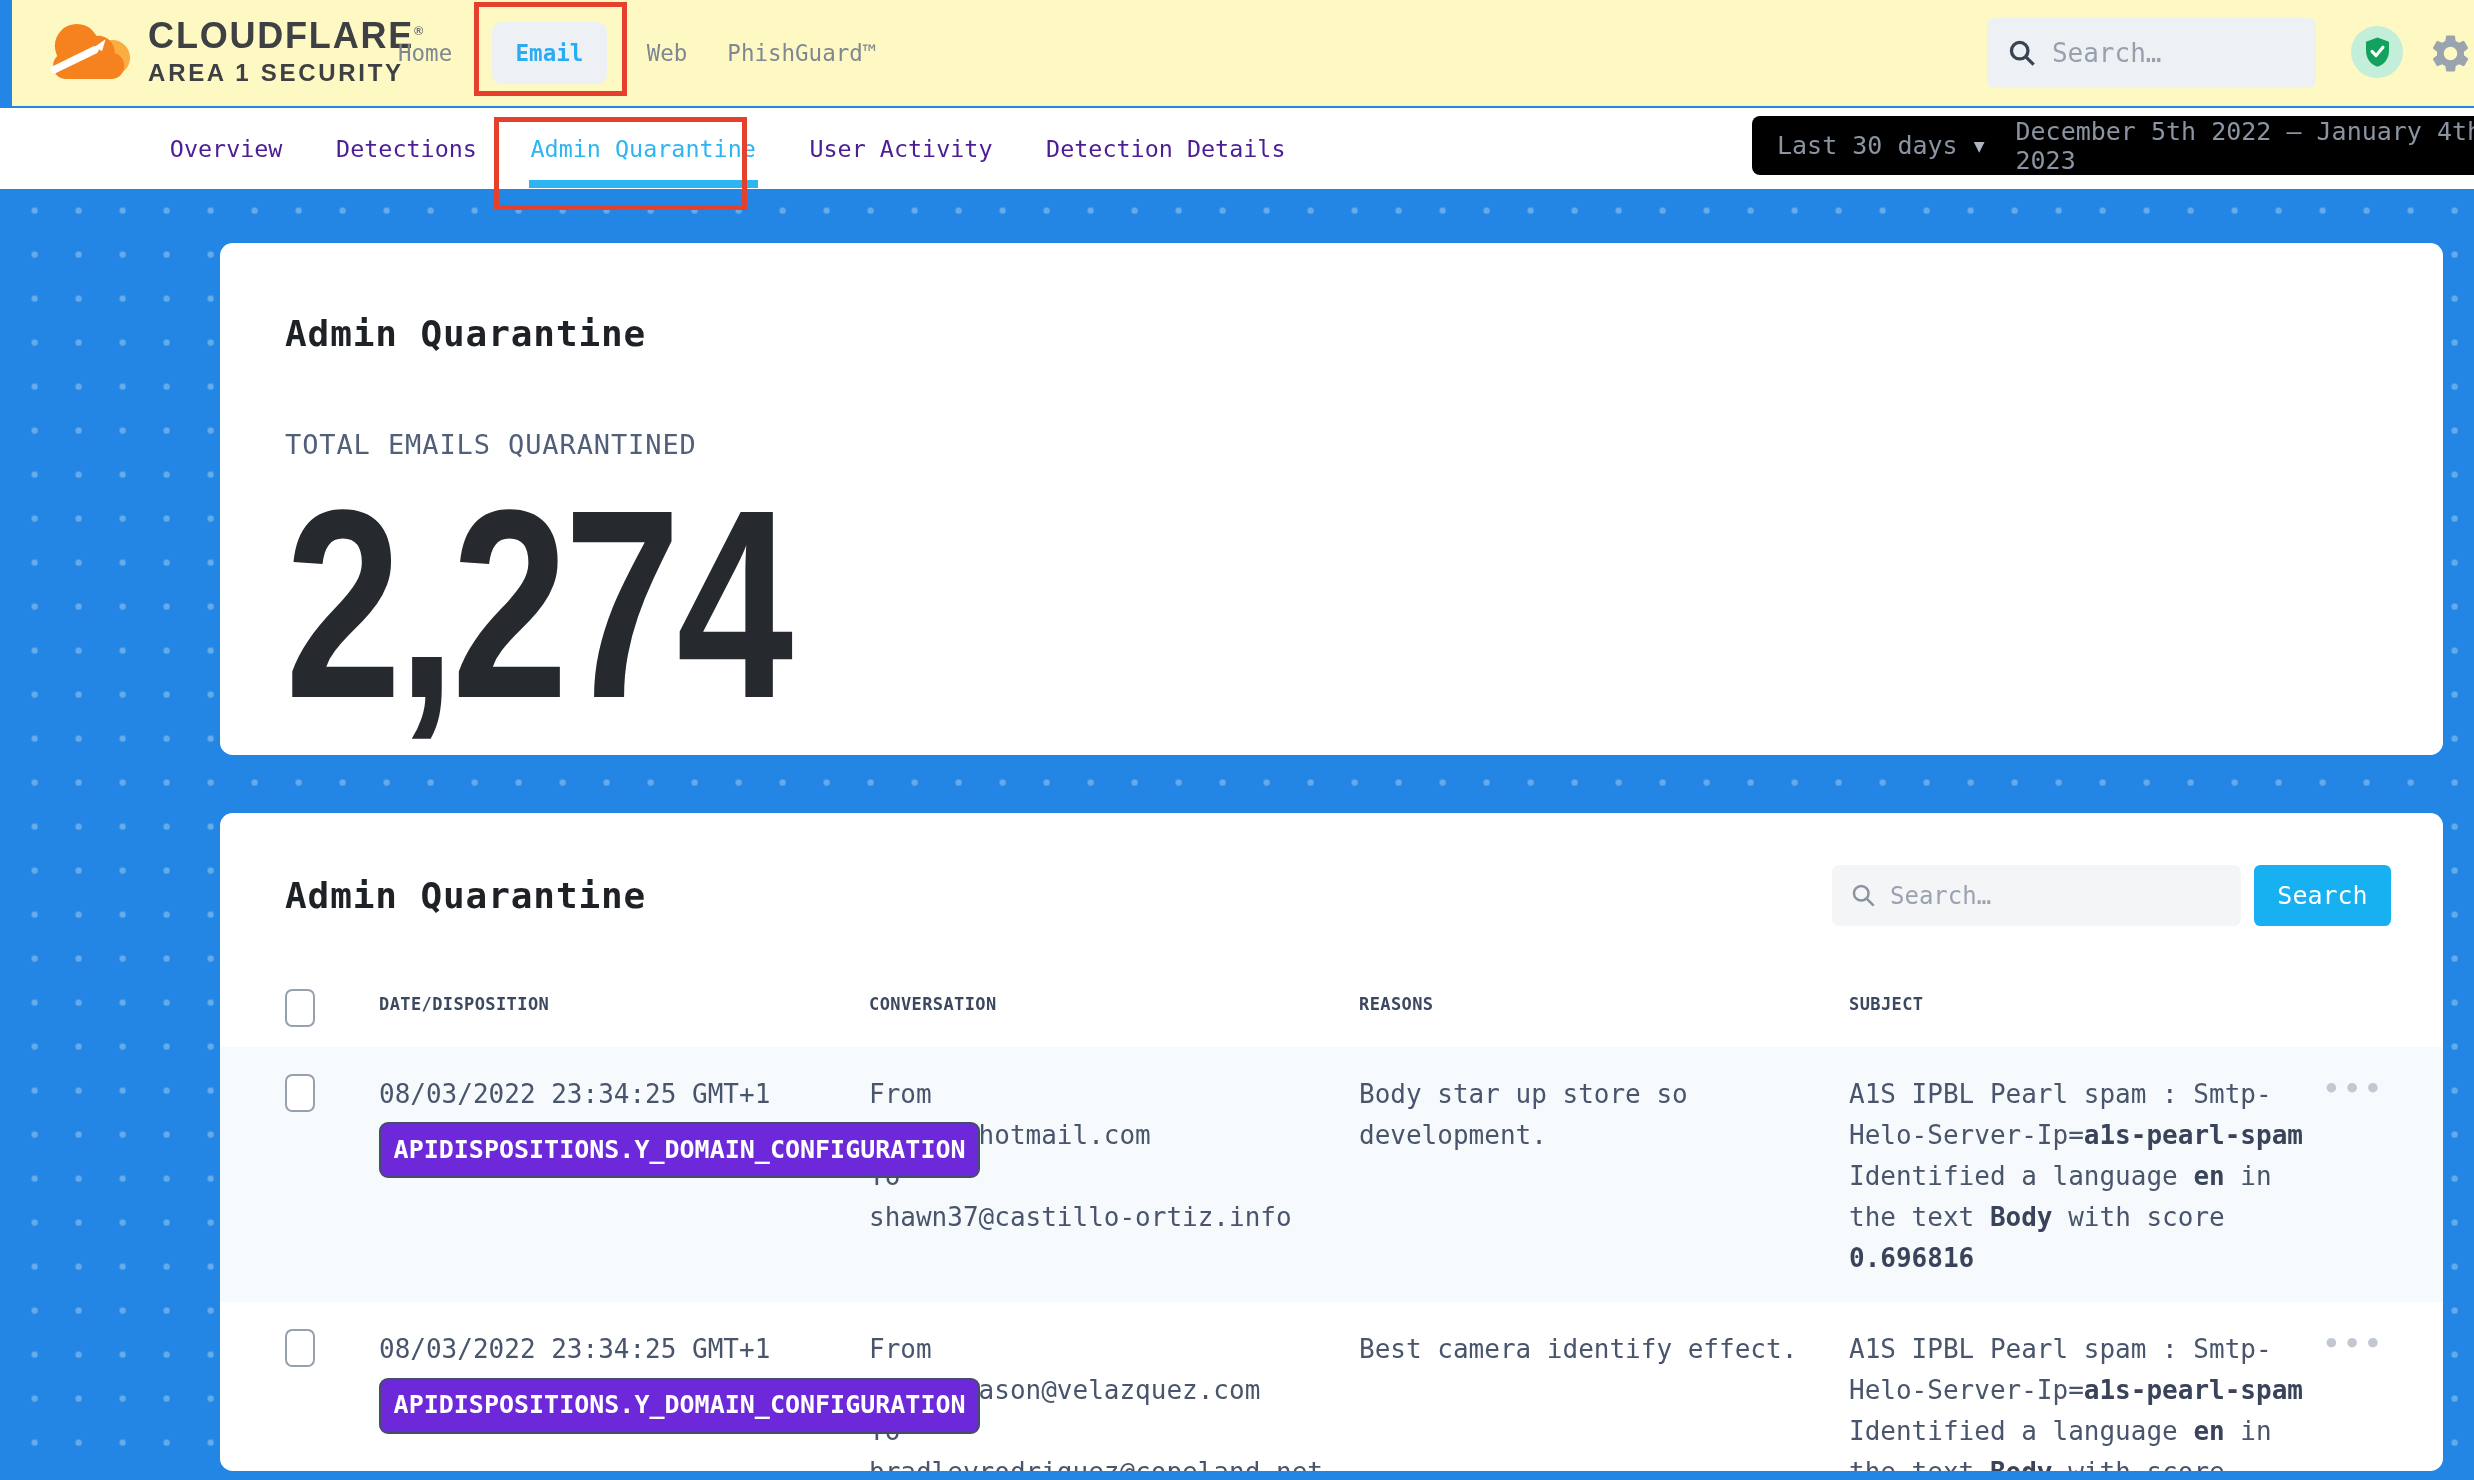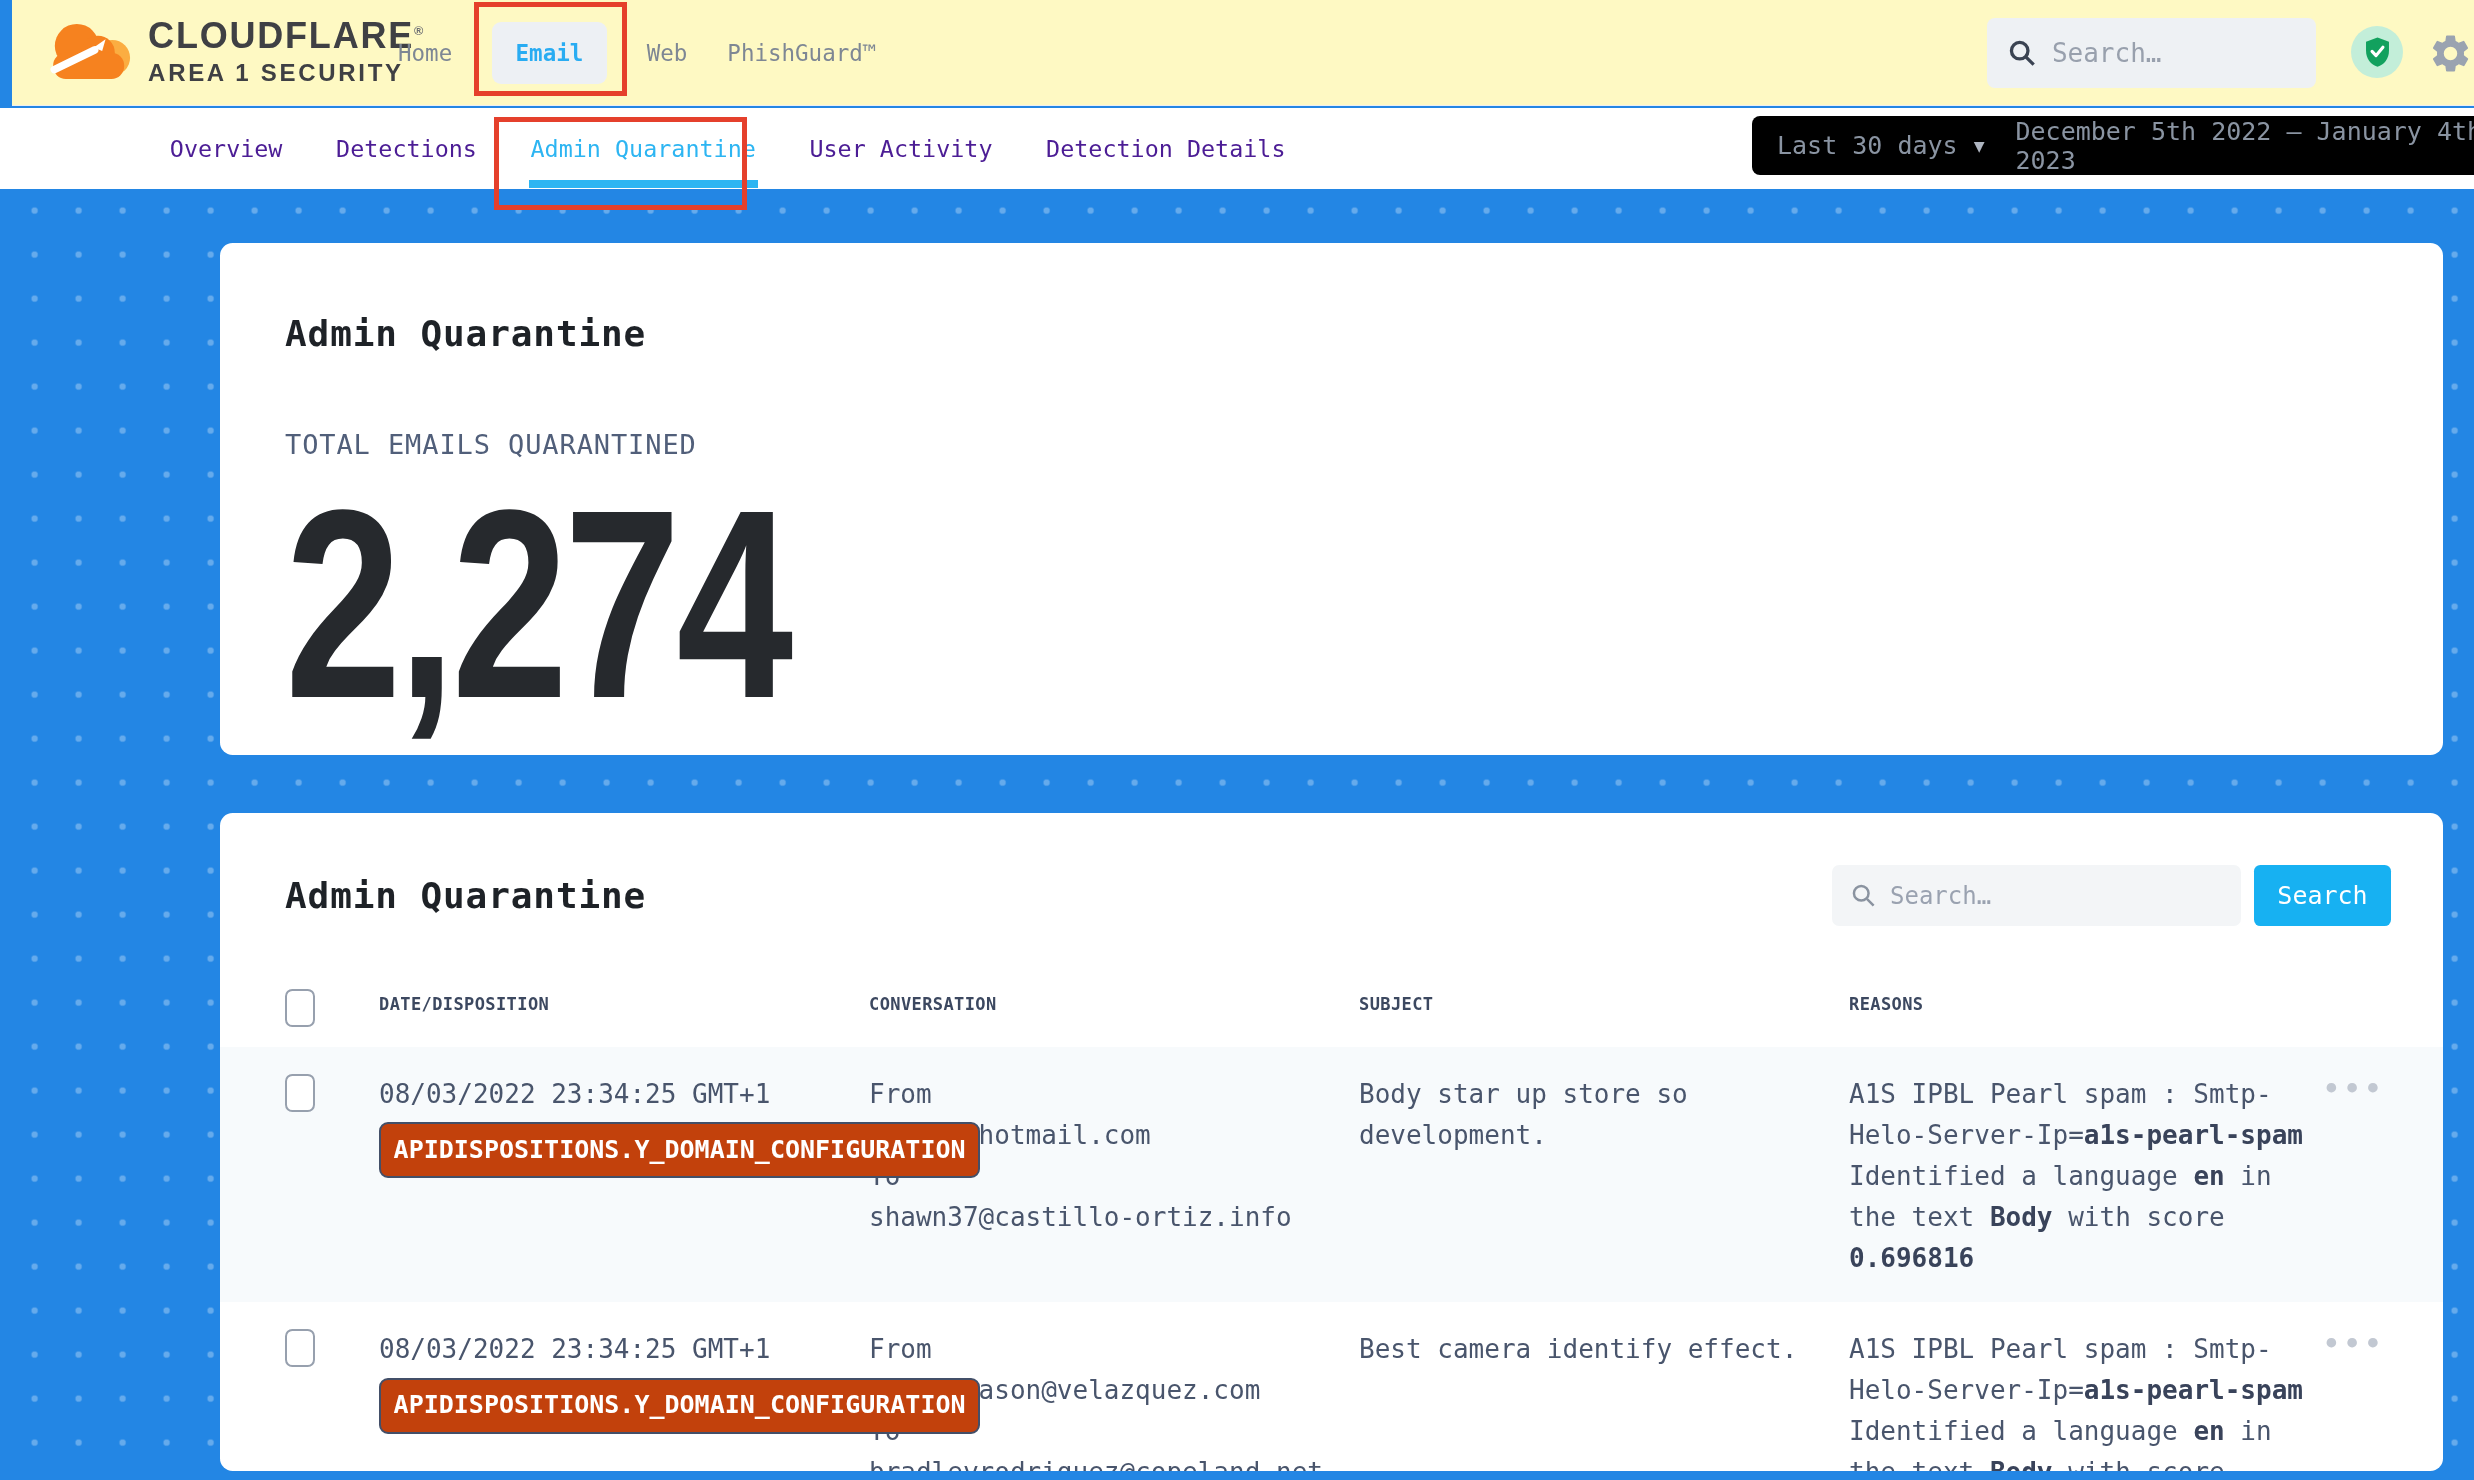--- a/index.html
+++ b/index.html
@@ -54,21 +54,21 @@
   .filter-btn { margin-left:12.6px; width:137px; height:61px; background:#17b1f2; border:none; border-radius:6.3px; color:#ffffff; font-family:inherit; font-size:25px; display:flex; align-items:center; justify-content:center; cursor:pointer; }
   
   .tbl-grid { display:grid; grid-template-columns:94px 490px 490px 490px 467px 1fr; align-items:start; }
   .tbl-header { margin-top:45px; padding:18px 52px 20px 65px; }
   .th { font-size:17px; font-weight:bold; color:#3c4860; letter-spacing:0.4px; padding-top:5.4px; }
   .checkbox { width:30px; height:38px; background:#ffffff; border:2.7px solid #97a0ae; border-radius:7.2px; cursor:pointer; }
   .row { padding:27px 52px 23.4px 65px; min-height:216px; }
   .row.alt { background:#f7fafc; }
   .cell { font-size:26px; line-height:41px; color:#49556c; min-width:0; }
   .date-cell { position:relative; }
-  .dispo-badge { display:inline-block; margin-top:7.2px; width:max-content; background:#c2410c; border:2.7px solid #434f68; border-radius:9px; padding:10.8px 12.6px; font-size:25px; font-weight:bold; color:#ffffff; line-height:30.5px; white-space:nowrap; }
+  .dispo-badge { display:inline-block; margin-top:7.2px; width:max-content; background:#6d28d9; border:2.7px solid #434f68; border-radius:9px; padding:10.8px 12.6px; font-size:25px; font-weight:bold; color:#ffffff; line-height:30.5px; white-space:nowrap; }
   .reasons b { color:#39435a; }
   .menu-dots { justify-self:end; padding-right:5.4px; font-size:27px; font-weight:bold; color:#c2c8d2; letter-spacing:4.5px; cursor:pointer; line-height:30.5px; }
   .icon-svg { display:block; }
 </style>
 </head>
 <body>
 
 <header class="topbar">
   <div class="brand">
     <span>
@@ -162,22 +162,22 @@
       </span>
       <span class="ph">Search…</span>
     </div>
     <button class="filter-btn">Search</button>
   </div>
 
   <div class="tbl-grid tbl-header">
     <div class="checkbox"></div>
     <div class="th">DATE/DISPOSITION</div>
     <div class="th">CONVERSATION</div>
+    <div class="th">REASONS</div>
     <div class="th">SUBJECT</div>
-    <div class="th">REASONS</div>
     <div></div>
   </div>
 
   <div class="tbl-grid row alt">
     <div class="checkbox"></div>
     <div class="cell date-cell">
       <div>08/03/2022 23:34:25 GMT+1</div>
       <span class="dispo-badge">APIDISPOSITIONS.Y_DOMAIN_CONFIGURATION</span>
     </div>
     <div class="cell">

